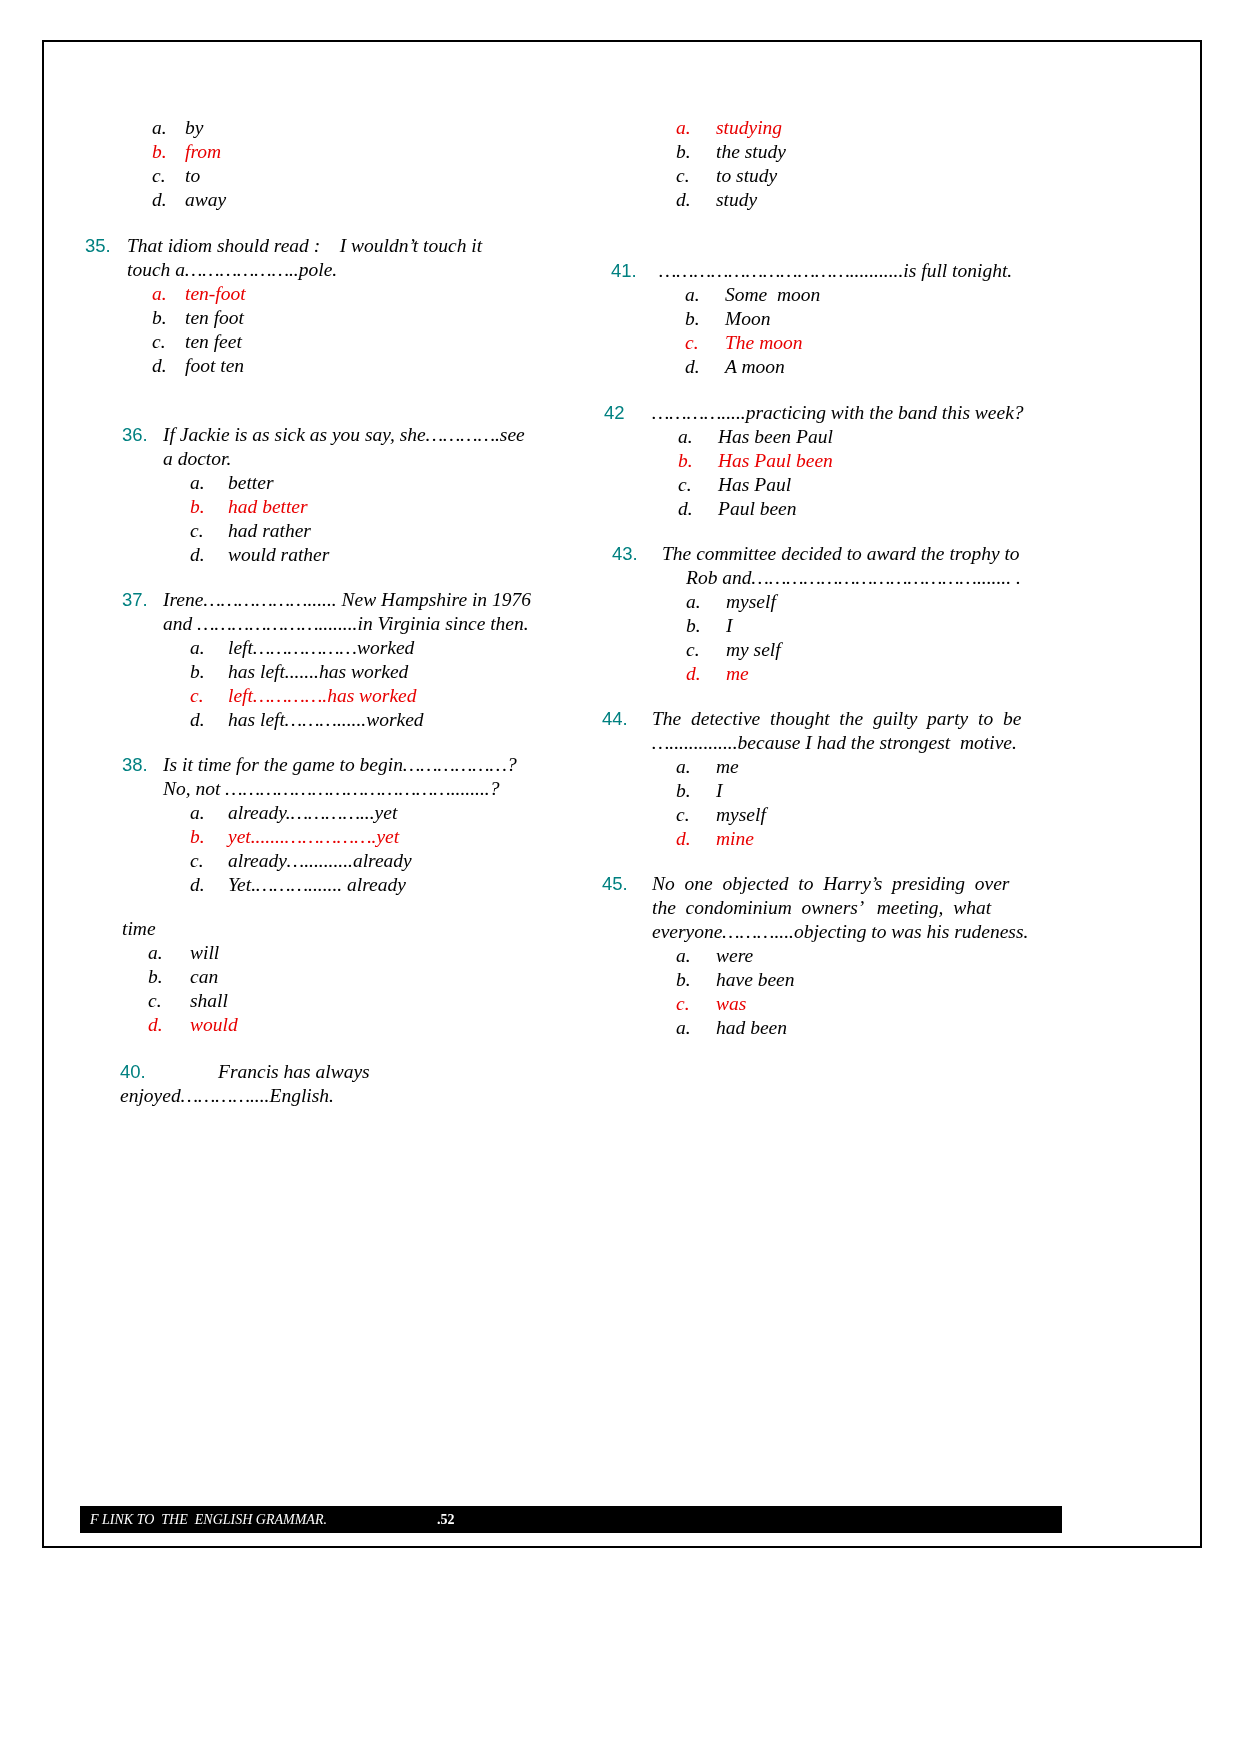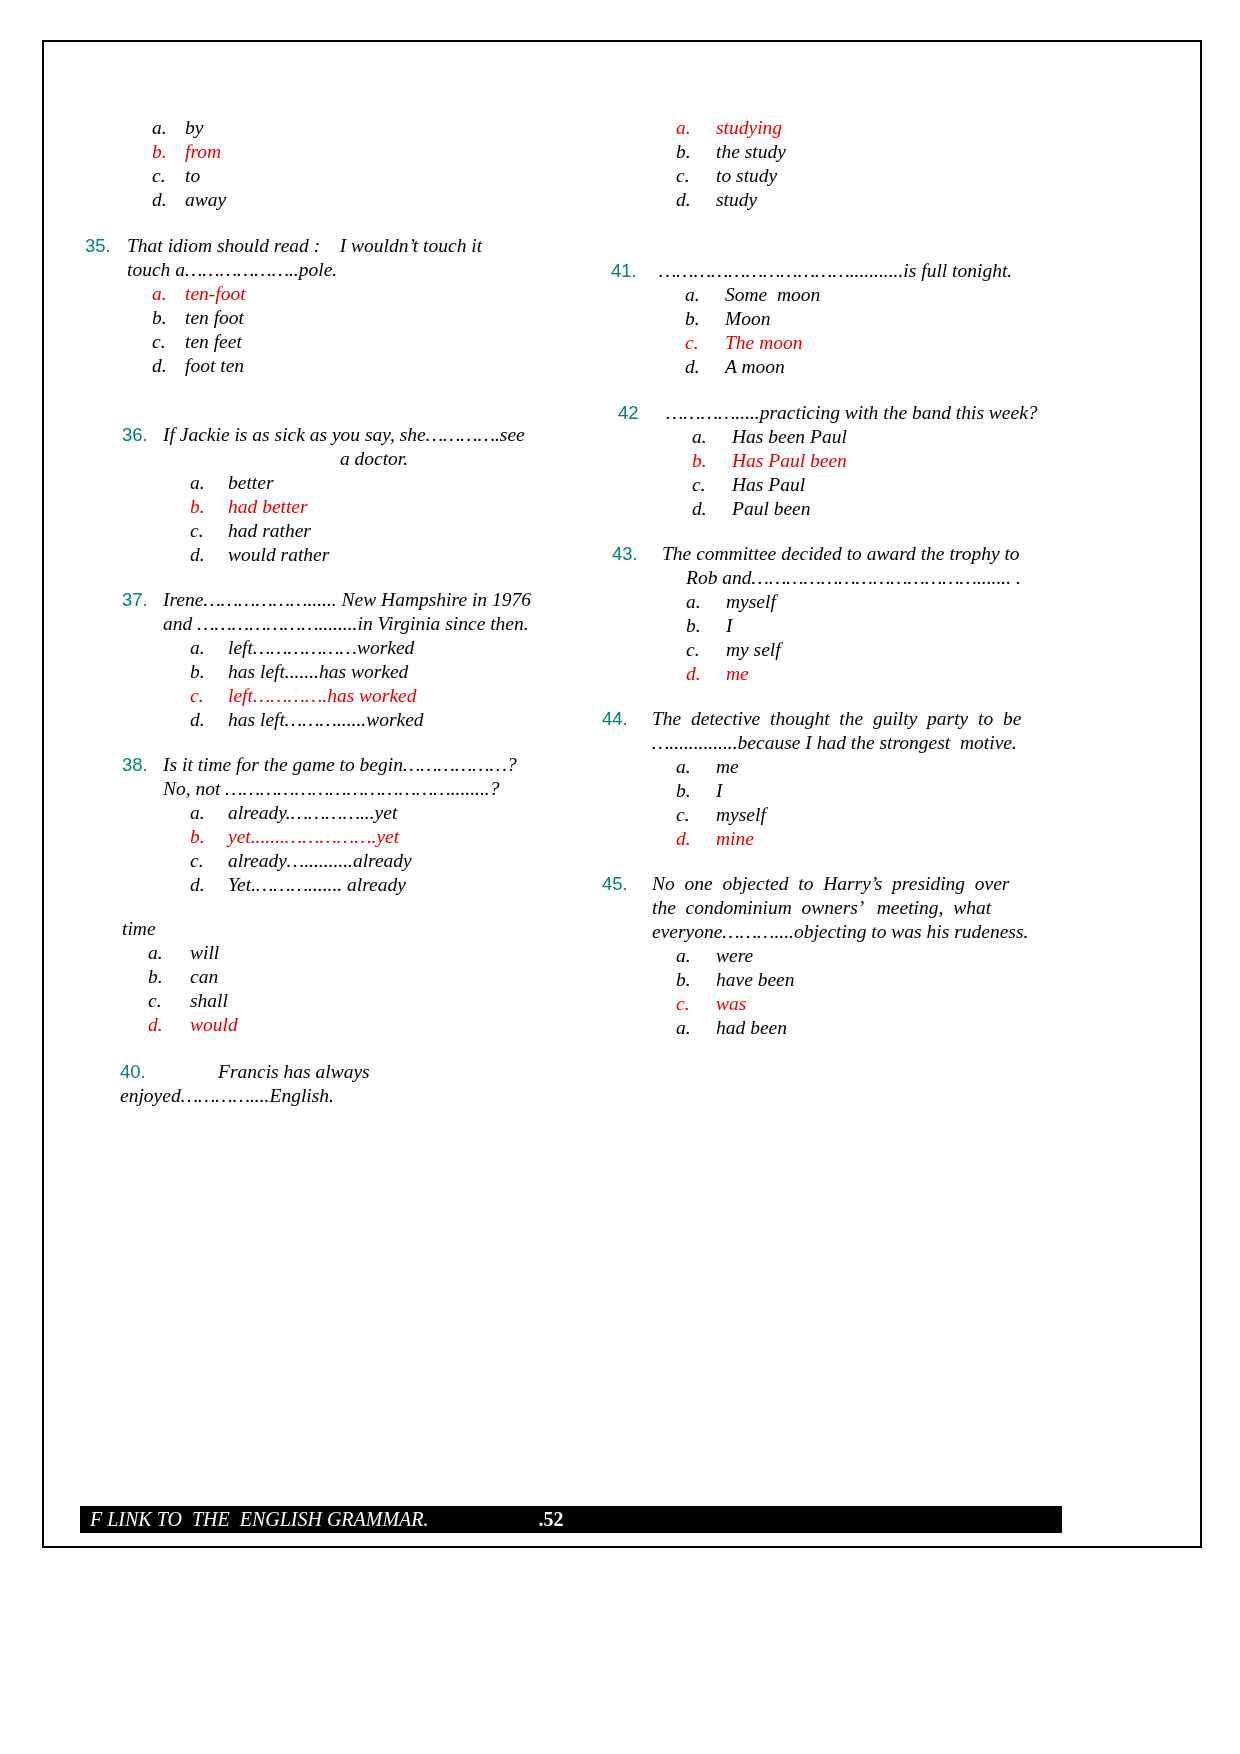--- a/index.html
+++ b/index.html
@@ -47,21 +47,21 @@
 
   .footer-bar {
     position: absolute;
     left: 80px; top: 1506px;
     width: 982px; height: 27px;
     background: #000;
     color: #fff;
     display: flex;
     align-items: center;
     padding-left: 10px;
-    font-size: 20px;
+    font-size: 14px;
   }
   .footer-title { font-style: italic; white-space: pre; }
   .footer-page { margin-left: 110px; font-weight: bold; font-style: normal; }
 </style>
 </head>
 <body>
 
 <div class="frame"></div>
 
 <div class="columns">
@@ -103,21 +103,21 @@
             <span class="otext">ten feet</span>
           </div>
           <div class="opt">
             <span class="olabel" style="width: 33px;">d.</span>
             <span class="otext">foot ten</span>
           </div>
         </div>
       </div>
       <div class="qblock" style="margin-left: 37px; margin-bottom: 21px;">
         <div class="qline"><span class="qnum" style="width: 41px;">36.</span><span class="qtext">If Jackie is as sick as you say, she………….see</span></div>
-        <div class="qline" style="margin-left: 41px; text-align: center;">a doctor.</div>
+        <div class="qline" style="margin-left: 41px;">a doctor.</div>
         <div class="opts" style="margin-left: 68px;">
           <div class="opt">
             <span class="olabel" style="width: 38px;">a.</span>
             <span class="otext">better</span>
           </div>
           <div class="opt correct">
             <span class="olabel" style="width: 38px;">b.</span>
             <span class="otext">had better</span>
           </div>
           <div class="opt">
@@ -235,21 +235,21 @@
           <div class="opt correct">
             <span class="olabel" style="width: 40px;">c.</span>
             <span class="otext">The moon</span>
           </div>
           <div class="opt">
             <span class="olabel" style="width: 40px;">d.</span>
             <span class="otext">A moon</span>
           </div>
         </div>
       </div>
-      <div class="qblock" style="margin-left: 18px; margin-bottom: 21px;">
+      <div class="qblock" style="margin-left: 4px; margin-bottom: 21px;">
         <div class="qline"><span class="qnum" style="width: 48px;">42</span><span class="qtext">………….....practicing with the band this week?</span></div>
         <div class="opts" style="margin-left: 74px;">
           <div class="opt">
             <span class="olabel" style="width: 40px;">a.</span>
             <span class="otext">Has been Paul</span>
           </div>
           <div class="opt correct">
             <span class="olabel" style="width: 40px;">b.</span>
             <span class="otext">Has Paul been</span>
           </div>

